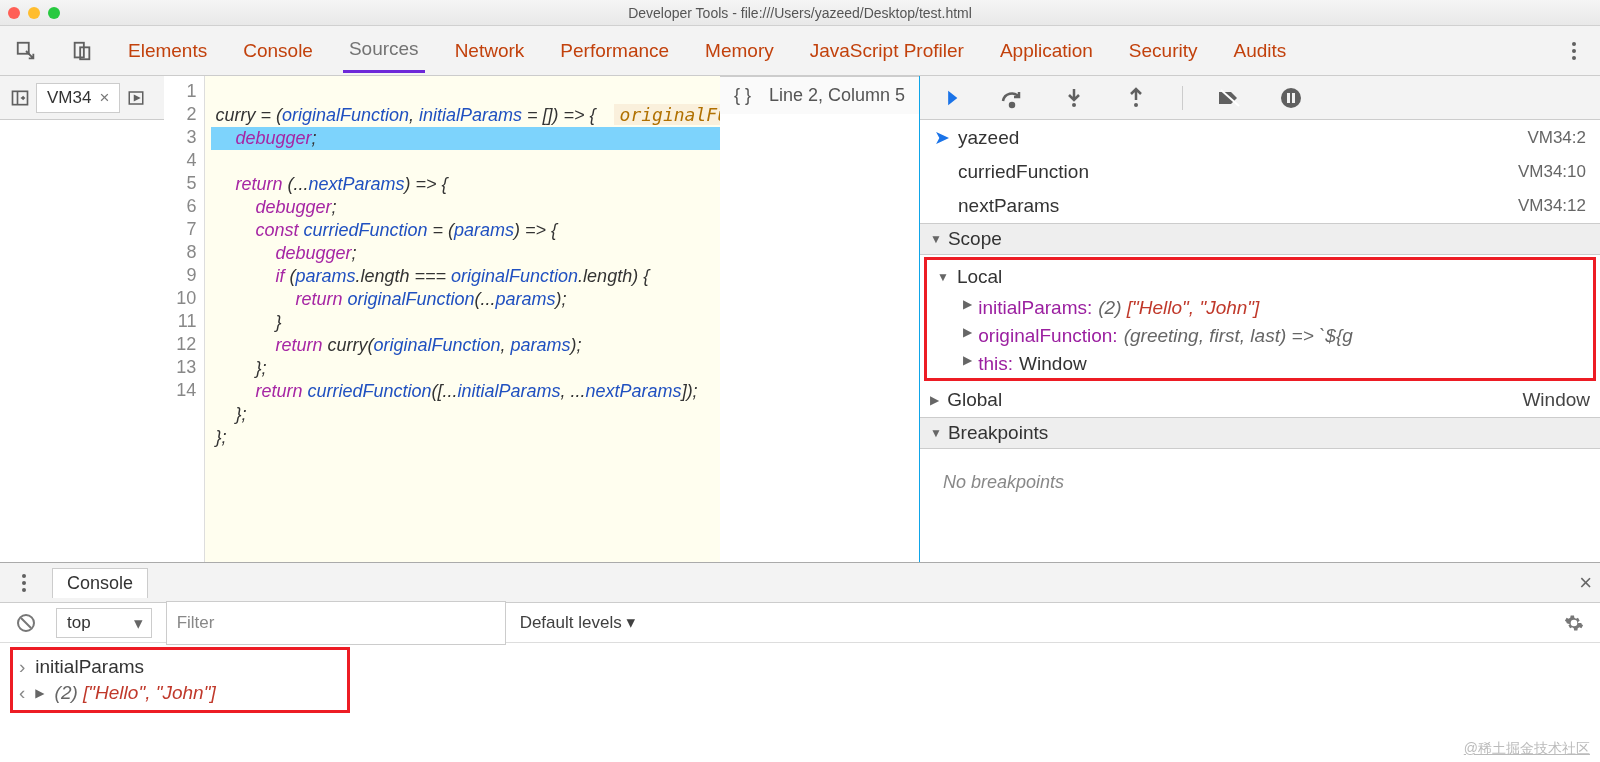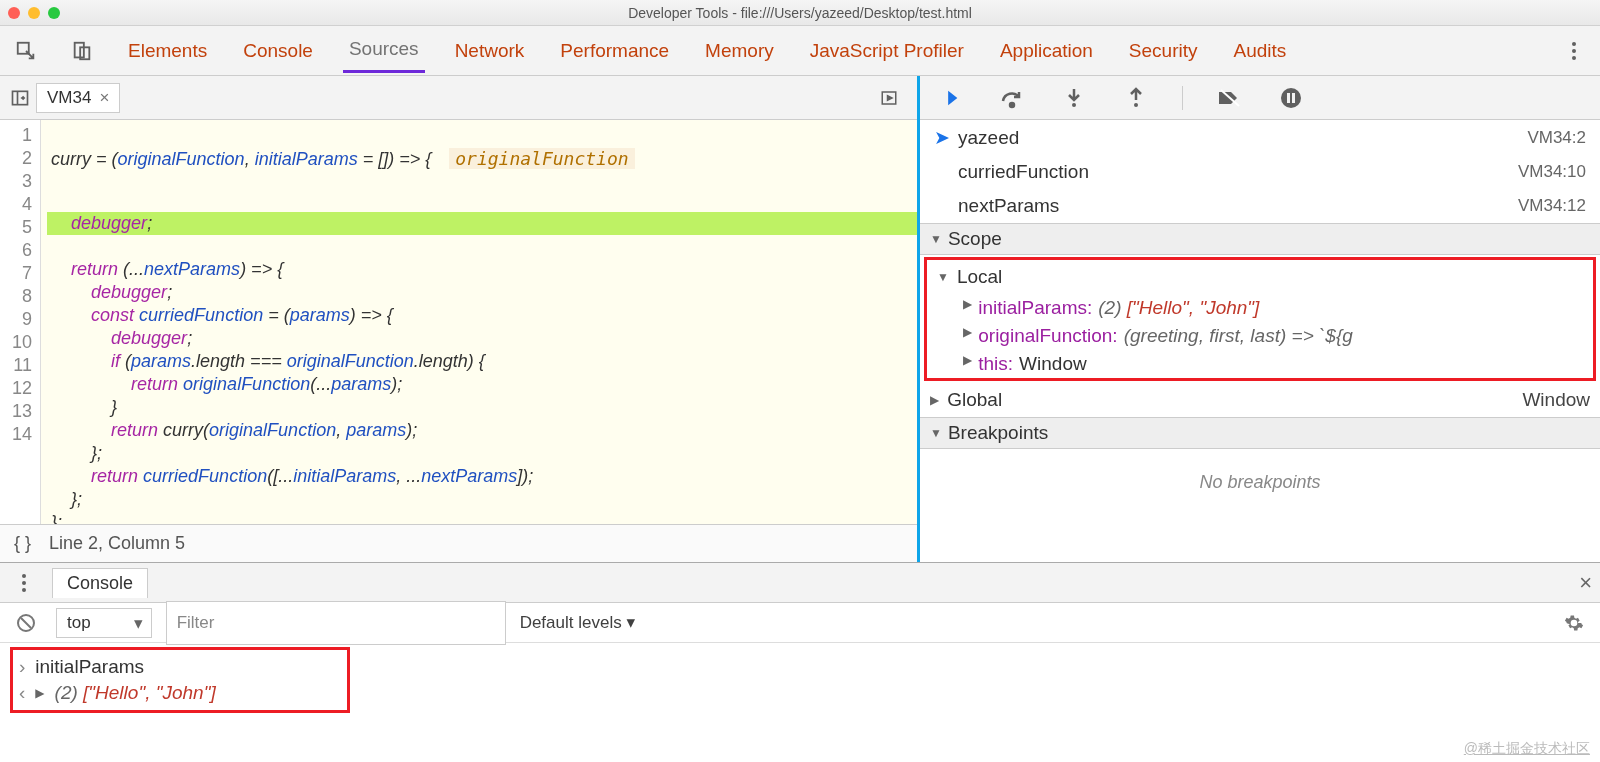--- a/index.html
+++ b/index.html
@@ -17,35 +17,35 @@
 
 
 .tabs-row { height: 50px; background: #f3f3f3; border-bottom: 1px solid #ccc; display: flex; align-items: center; padding: 0 10px; gap: 24px; }
 .icon-btn { width: 32px; height: 32px; display: flex; align-items: center; justify-content: center; color: #606060; cursor: pointer; }
 .tab { font-size: 19px; color: #c2410c; padding: 10px 6px; cursor: pointer; }
 .tab.active { color: #737373; border-bottom: 3px solid #6d28d9; }
 .kebab { margin-left: auto; }
 
 
 .body { display: flex; height: calc(100% - 26px - 50px - 200px); }
-.left { flex: 0 0 920px; display: flex; flex-direction: column; border-right: 3px solid #0ea5e9; }
+.left { flex: 0 0 920px; display: flex; flex-direction: row; border-right: 1px solid #0ea5e9; }
 .right { flex: 1; display: flex; flex-direction: column; }
 
 
 .src-tabs { height: 44px; background: #f3f3f3; border-bottom: 1px solid #ccc; display: flex; align-items: center; padding: 0 4px; }
 .src-tab-badge { background: #fff; border: 1px solid #ccc; padding: 4px 10px; font-size: 17px; display: flex; align-items: center; gap: 8px; }
 .close-x { color: #777; cursor: pointer; }
 .play-right { margin-left: auto; margin-right: 8px; }
 
 
 .code-area { flex: 1; display: flex; background: #fffeef; overflow: hidden; }
 .gutter { background: #fff; border-right: 1px solid #ddd; text-align: right; padding: 4px 8px 0 12px; color: #888; font-size: 18px; line-height: 23px; }
 .code { flex: 1; padding: 4px 0 0 6px; font-size: 18px; line-height: 23px; white-space: pre; position: relative; }
 .code .line { padding-left: 4px; font-style: italic; }
-.hl-line { background: #bef264; display: block; width: 100%; margin-top: 41px; }
+.hl-line { background: #7dd3fc; display: block; width: 100%; }
 .kw { color: #a626a4; }
 .var { color: #2050c0; }
 .inline-hint { background: #faf0dc; color: #b07000; padding: 0 6px; margin-left: 18px; font-family: Menlo, monospace; }
 
 .status-bar { height: 38px; border-top: 1px solid #ccc; display: flex; align-items: center; gap: 18px; padding: 0 14px; font-size: 18px; color: #555; background:#fafafa; }
 
 
 .debug-controls { height: 44px; background: #f3f3f3; border-bottom: 1px solid #ccc; display: flex; align-items: center; gap: 30px; padding: 0 14px; }
 .debug-controls .sep { width: 1px; height: 24px; background: #ccc; }
 
@@ -56,21 +56,21 @@
 
 .section-hdr { background: #eee; border-top: 1px solid #ccc; border-bottom: 1px solid #ccc; padding: 4px 10px; font-size: 19px; display:flex; align-items:center; gap:6px; }
 .tri { font-size: 12px; color: #666; }
 .scope-box { border: 3px solid #ed1c24; margin: 2px 4px 2px 4px; }
 .scope-item { font-family: Menlo, monospace; font-size: 19px; padding: 3px 10px 3px 36px; display:flex; gap:6px; }
 .prop-name { color: #9b1fa0; }
 .ital { font-style: italic; color:#666; }
 .str-red { color: #c0392b; }
 .global-row { display:flex; padding:6px 10px; font-size:19px; font-family:Menlo,monospace; align-items:center; gap:8px; }
 .global-row .win { margin-left:auto; color:#444; }
-.no-bp { text-align:center; font-style:italic; color:#888; padding:23px; font-size:18px; }
+.no-bp { font-style:italic; color:#888; padding:23px; font-size:18px; }
 
 
 .drawer { height: 200px; border-top: 1px solid #aaa; display:flex; flex-direction:column; }
 .drawer-tabs { height: 40px; background:#f3f3f3; border-bottom:1px solid #ccc; display:flex; align-items:center; padding:0 8px; gap:12px; }
 .drawer-tab { background:#fff; border:1px solid #ccc; border-bottom:none; padding:4px 14px; font-size:18px; }
 .drawer-tabs .close-drawer { margin-left:auto; font-size:22px; color:#666; cursor:pointer; }
 .console-toolbar { height:40px; border-bottom:1px solid #ddd; display:flex; align-items:center; gap:14px; padding:0 10px; }
 .select-box { border:1px solid #ccc; padding:4px 60px 4px 10px; font-size:17px; position:relative; background:#fff; }
 .select-box::after { content:'▾'; position:absolute; right:8px; color:#666; }
 .filter-input { border:1px solid #ccc; padding:11px 10px; font-size:17px; width:340px; color:#888; background:#fff; }

